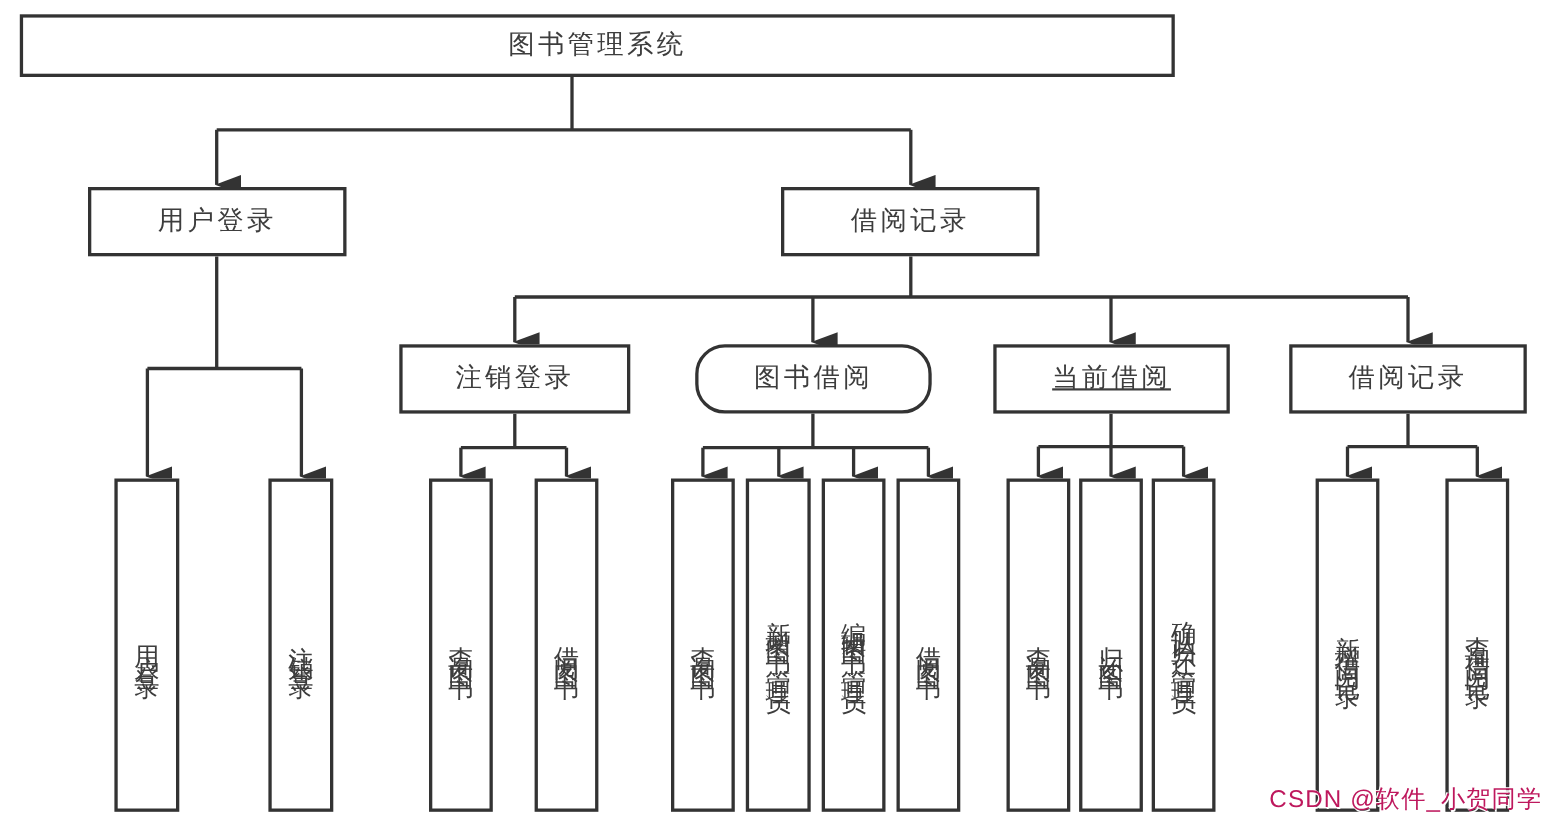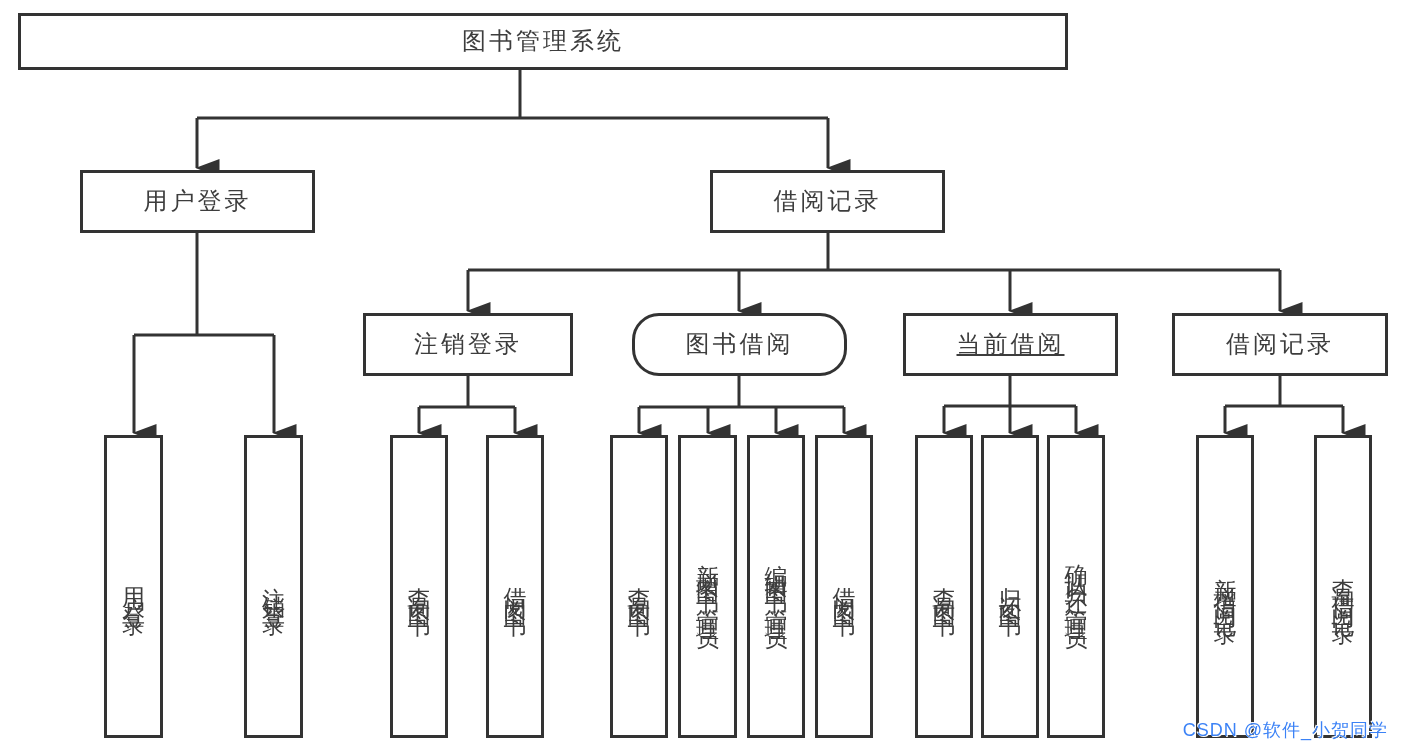--- a/index.html
+++ b/index.html
@@ -51,23 +51,23 @@
   .lf-c2{left:678px;width:59px;}
   .lf-c3{left:747px;width:58px;}
   .lf-c4{left:815px;width:58px;}
   .lf-d1{left:915px;width:58px;}
   .lf-d2{left:981px;width:58px;}
   .lf-d3{left:1047px;width:58px;}
   .lf-e1{left:1196px;width:58px;}
   .lf-e2{left:1314px;width:58px;}
   .watermark{
     position:absolute;
-    right:17px;bottom:5px;
-    font-size:18px;
-    color:#3b82f6;
+    right:3px;bottom:5px;
+    font-size:22px;
+    color:#be185d;
     text-shadow:1px 1px 0 #ffffff,-1px -1px 0 #ffffff;
     z-index:5;
     letter-spacing:1px;
   }
 </style>
 </head>
 <body>
 
 <div class="stage">
 

